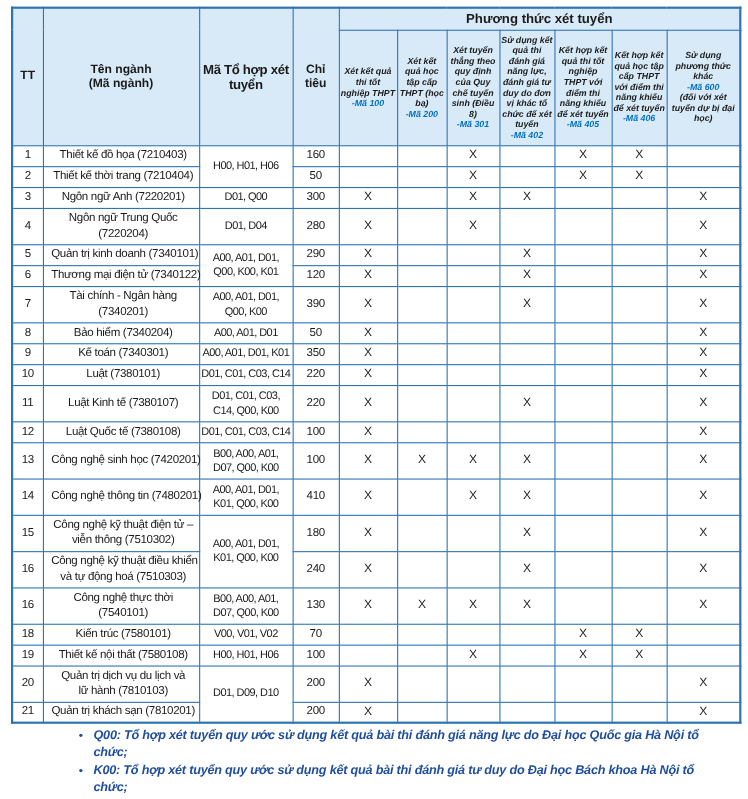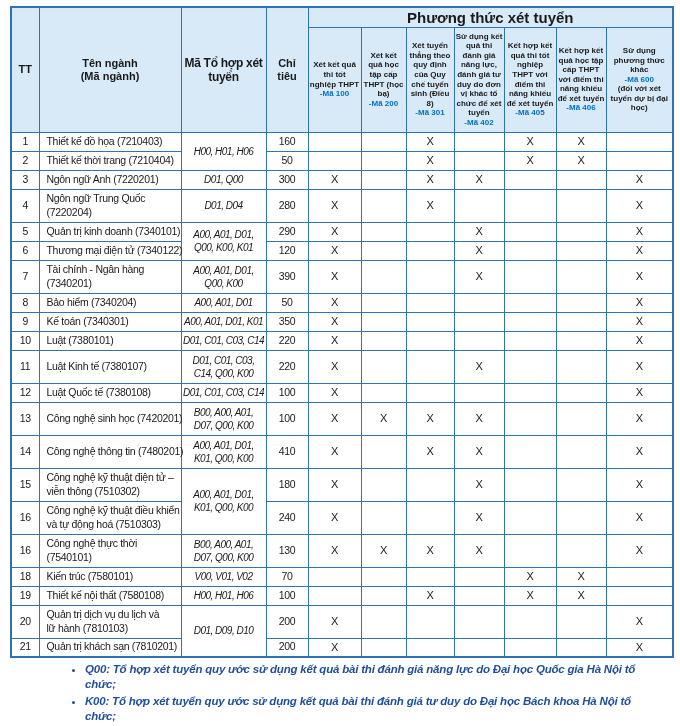--- a/index.html
+++ b/index.html
@@ -14,29 +14,29 @@
   }
   .adm th, .adm td {
     border:1px solid #2e74b5;
     padding:0 2px;
     text-align:center;
     vertical-align:middle;
     color:#1a1a1a;
   }
   .adm thead th { background:#d8eaf8; font-weight:bold; }
   tr.group-h { height:20px; }
-  th.group-title { font-size:15px; }
+  th.group-title { font-size:12px; }
   th.h-main { font-size:11px; line-height:1.2; }
   th.h-small { font-size:12px; letter-spacing:-0.3px; }
   tr.sub-h { height:105px; }
-  tr.sub-h th { font-size:8px; line-height:1.2; font-weight:bold; padding:0 1px; }
+  tr.sub-h th { font-size:8px; line-height:1.2; font-weight:bold; padding:0 1px;font-style:italic; }
   .code { color:#0070c0; }
   tbody td { font-size:10.5px; letter-spacing:-0.3px; line-height:1.3; background:#ffffff; }
-  tbody td.name { text-align:left; padding:0 3px 0 7px; }
-  tbody td.tohop { font-size:10px; letter-spacing:-0.5px; padding:0 1px;font-style:italic; }
+  tbody td.name { text-align:center; padding:0 3px 0 7px; }
+  tbody td.tohop { font-size:10px; letter-spacing:-0.5px; padding:0 1px; }
   tbody td.mark { font-size:11px; }
   tr.r1 { height:19px; }
   tr.r2 { height:33px; }
   .nowrap { white-space:nowrap; }
 
   .notes {
     position:absolute; left:58px; top:660px; width:600px;
     color:#1f4e9e; font-style:italic; font-weight:bold;
     font-size:11.5px; line-height:1.3; letter-spacing:-0.2px;
   }

